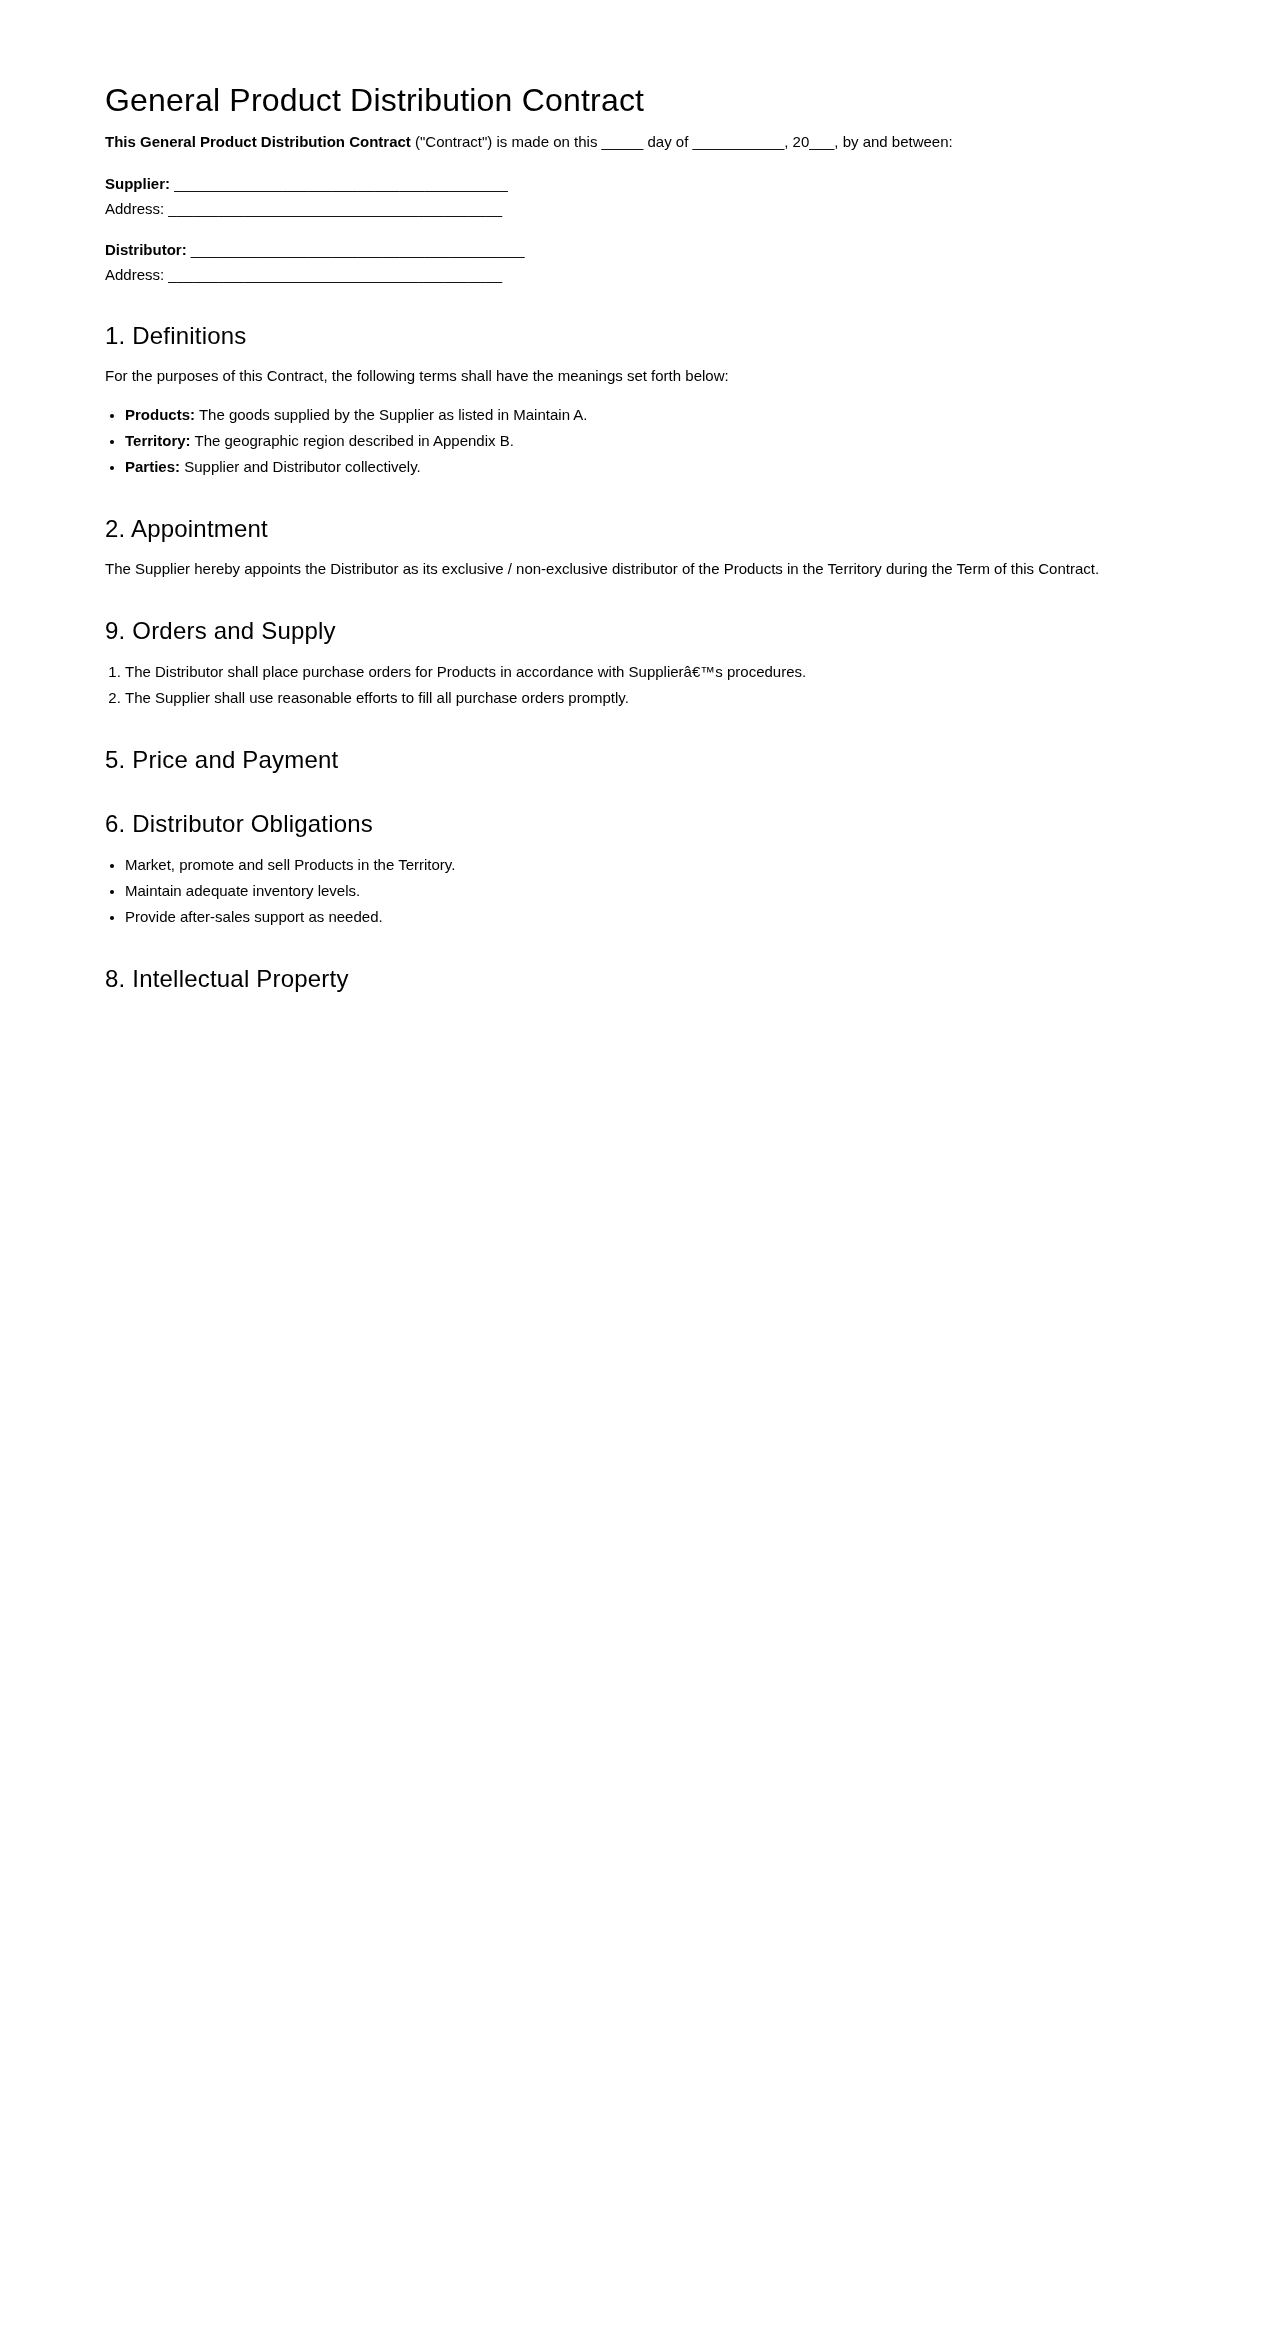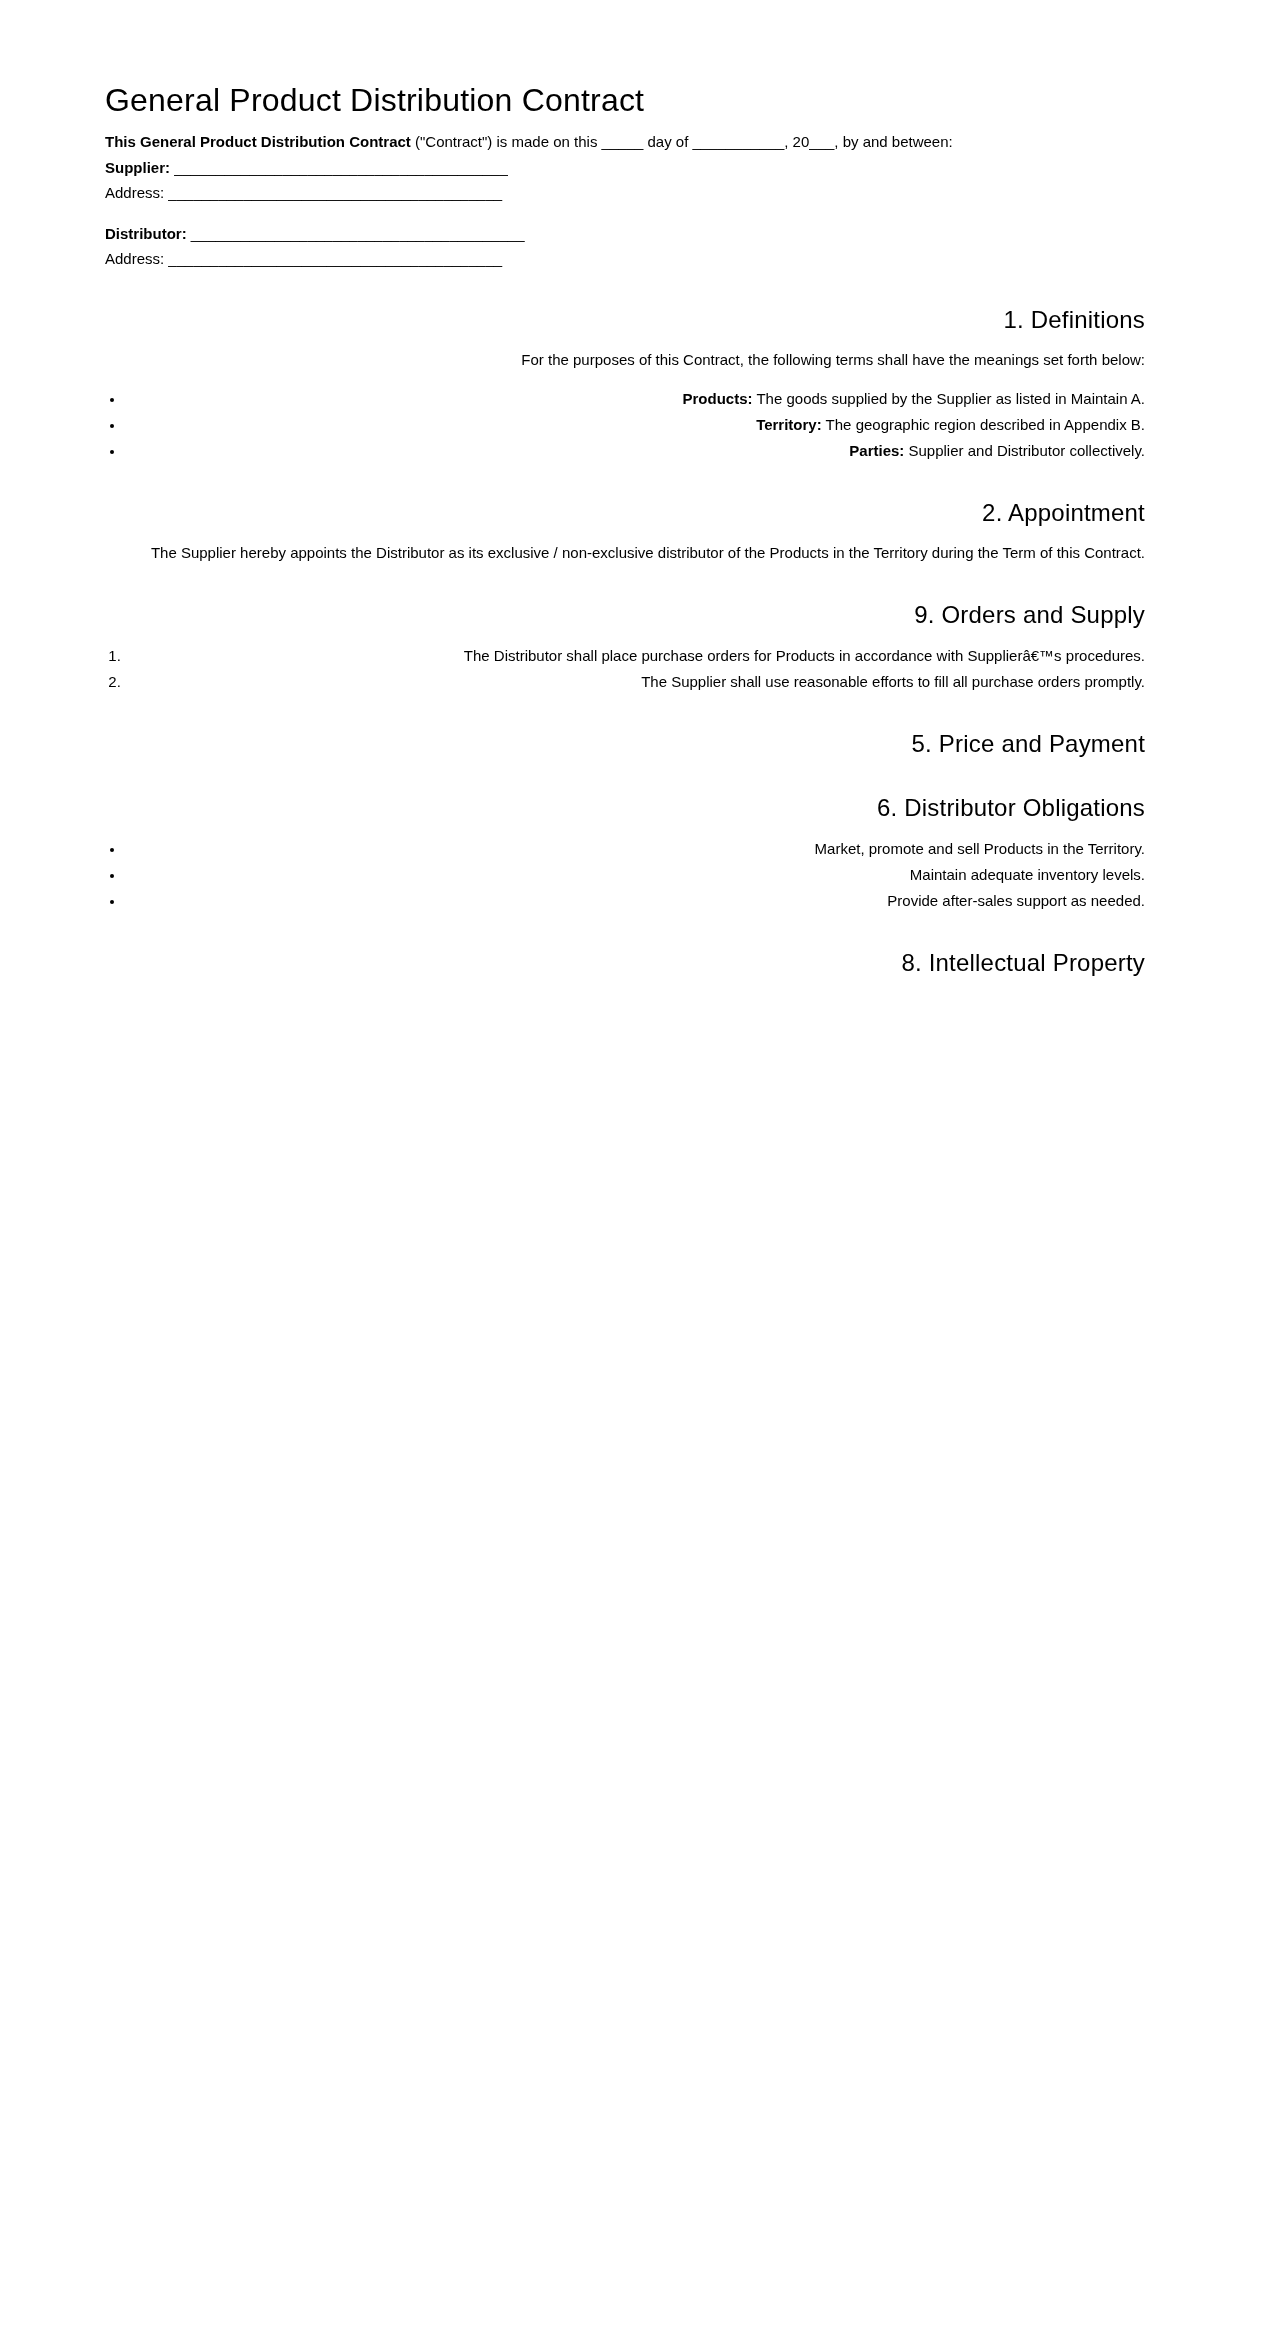--- a/index.html
+++ b/index.html
@@ -43,23 +43,23 @@
     h2 {
       font-family: "Liberation Sans", sans-serif;
       font-weight: normal;
       font-size: 24px;
       line-height: 30px;
       margin: 0;
       letter-spacing: 0.2px;
     }
     p { margin: 0; }
     .intro { margin-top: 9px; }
-    .party-block { margin-top: 0; line-height: 25px; }
+    .party-block { margin-top: 16px; line-height: 25px; }
     .party-block.second { margin-top: 16px; }
-    .section { margin-top: 34px; text-align: right; }
+    .section { margin-top: 34px; }
     .section p.body { margin-top: 12px; }
     ul, ol {
       margin: 13px 0 0 0;
       padding-left: 20px;
     }
     li { line-height: 26px; }
     ul li::marker { font-size: 13px; }
     b { font-weight: bold; }
   </style>
 </head>

